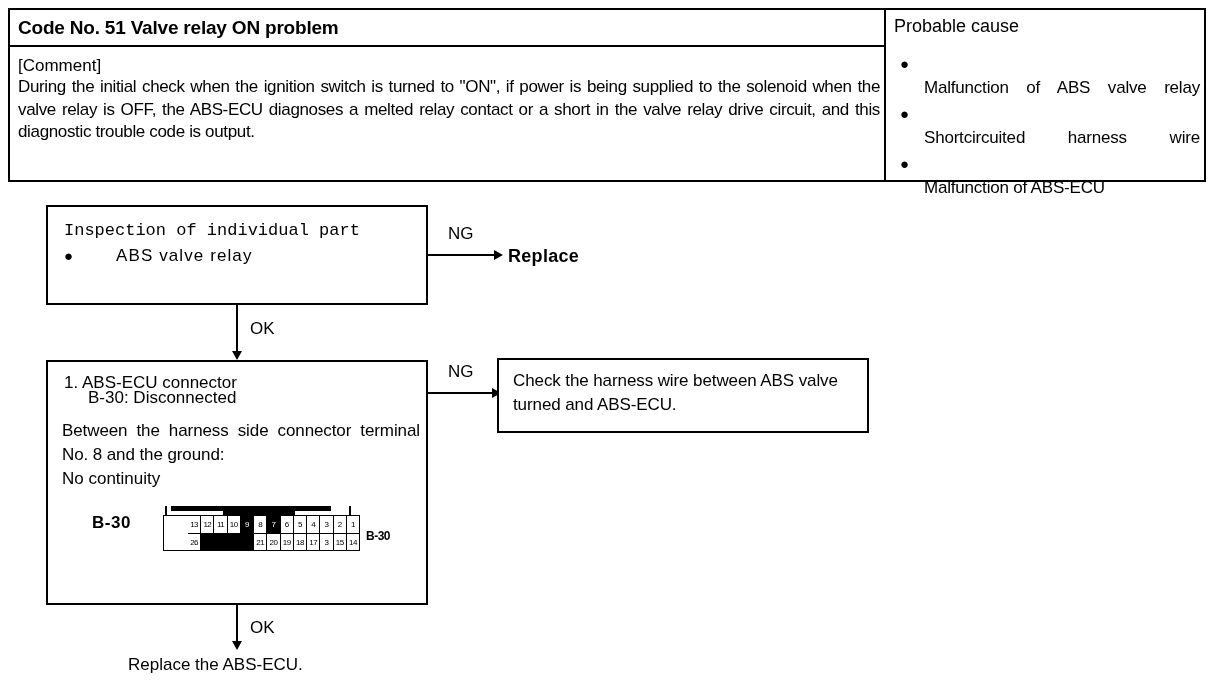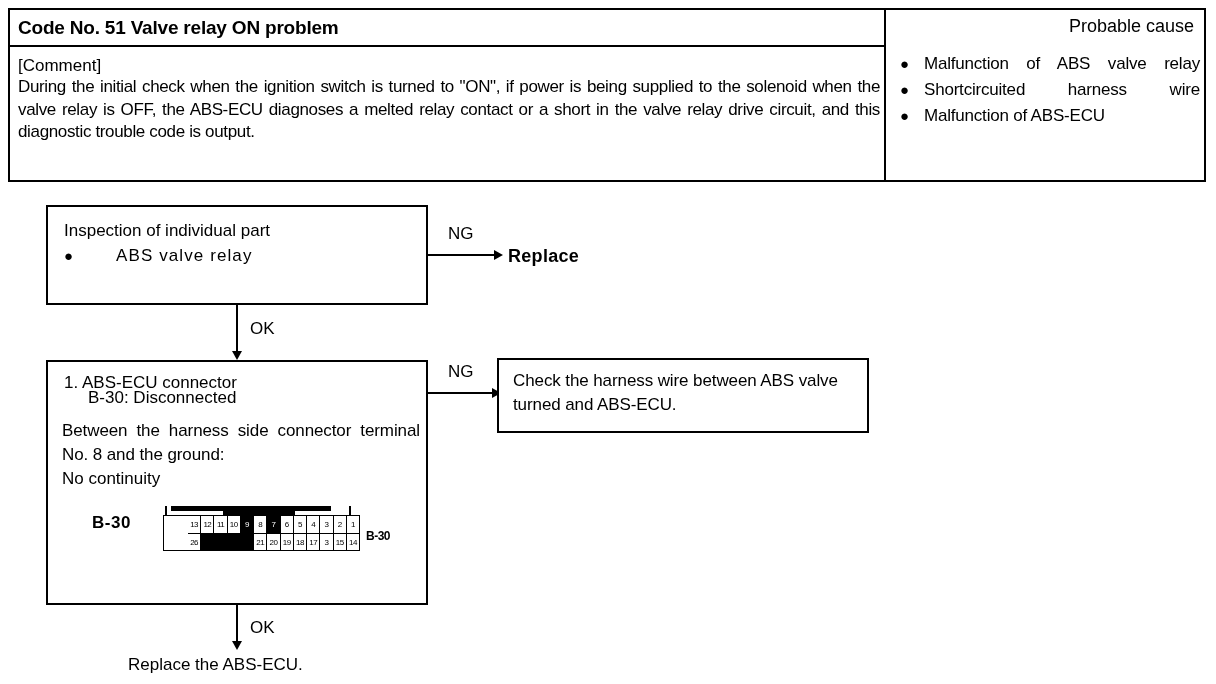--- a/index.html
+++ b/index.html
@@ -39,50 +39,51 @@
     font-size:17px;line-height:21px;
   }
   #comment-body{
     left:18px;top:76px;width:862px;
     font-size:17px;line-height:22.5px;
     text-align:justify;
     letter-spacing:-0.35px;
   }
   #probable-cause-title{
     left:894px;top:14px;width:300px;
-    font-size:18px;line-height:24px;text-align:right;
+    font-size:18px;line-height:24px;
   }
   #cause-list{
     left:894px;top:52px;width:306px;
   }
   .cause-row{
     display:flex;align-items:flex-start;
     margin-bottom:2px;
   }
   .cause-bullet{
     width:30px;flex:0 0 30px;
     font-size:15px;line-height:24px;
     text-align:left;padding-left:6px;
     box-sizing:border-box;
   }
   .cause-text{
     flex:1;
     font-size:17px;line-height:24px;
     text-align:justify;
     text-align-last:left;
     letter-spacing:-0.2px;
+    margin-top:24px;
   }
   .cause-text.spread{ text-align-last:justify; }
 
   
   .fbox{border:2px solid #000;box-sizing:border-box;background:#fff;}
   #box-inspection{left:46px;top:205px;width:382px;height:100px;}
   #box-inspection-title{
     left:64px;top:219px;width:350px;
-    font-size:17px;line-height:23px;
+    font-size:17px;line-height:23px;font-family:Liberation Mono, monospace;
   }
   #box-inspection-bullet{
     left:64px;top:244px;width:20px;
     font-size:15px;line-height:23px;
   }
   #box-inspection-item{
     left:104px;top:244px;width:300px;
     font-size:17px;line-height:23px;
     letter-spacing:1.1px;
     margin-left:12px;

